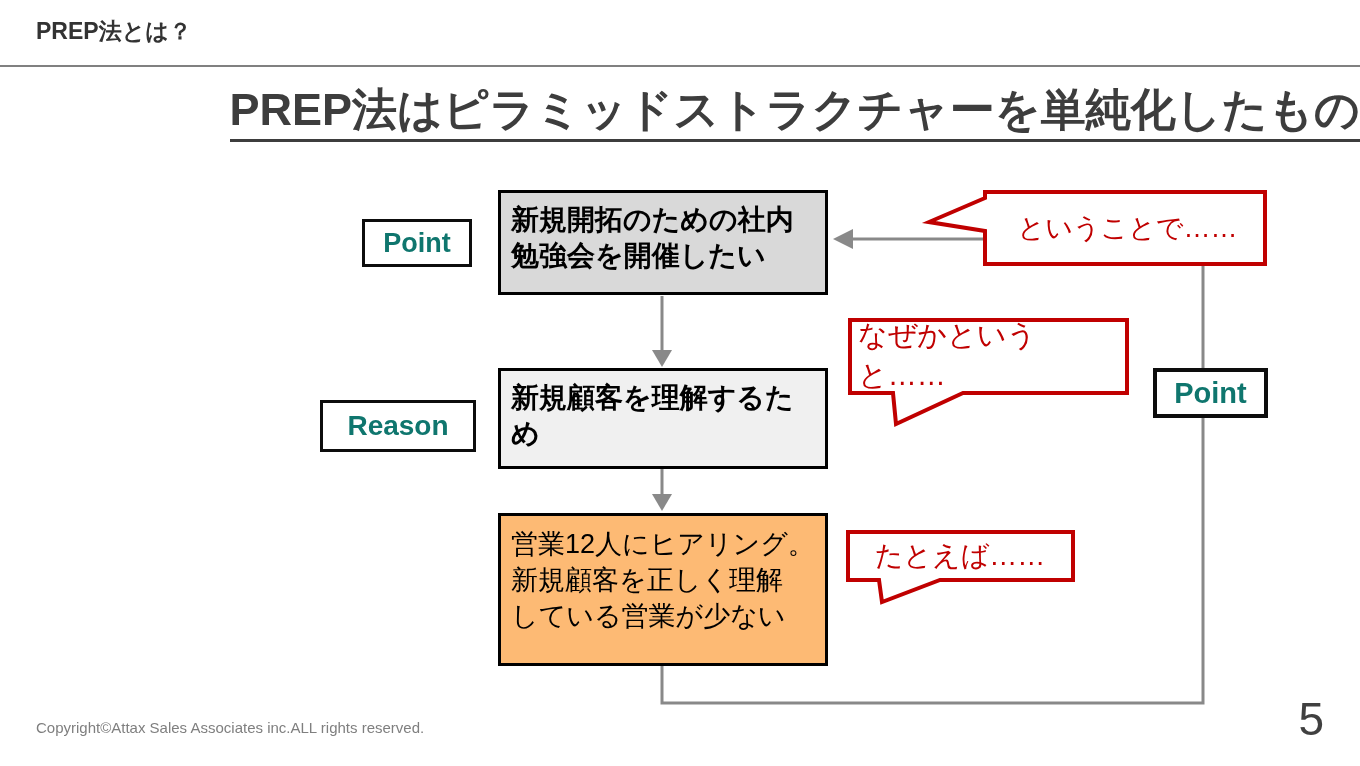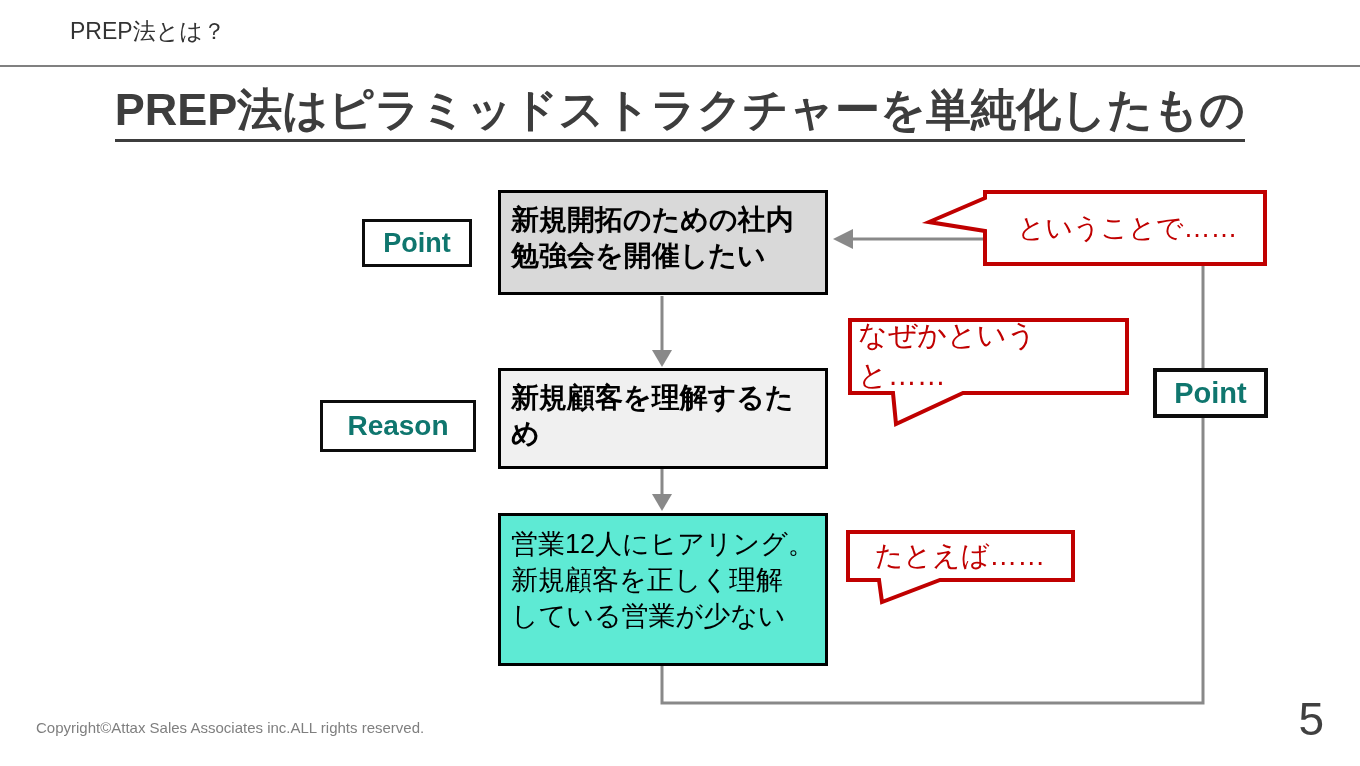--- a/index.html
+++ b/index.html
@@ -1,24 +1,24 @@
 <!DOCTYPE html>
 <html><head>
 <meta charset="utf-8">
 <style>
   html,body{margin:0;padding:0;background:#fff;}
   #slide{
     position:relative;width:1360px;height:766px;background:#ffffff;overflow:hidden;
     font-family:"Liberation Sans","DejaVu Sans",sans-serif;
   }
   
-  .hdr{position:absolute;left:36px;top:16px;font-size:23px;font-weight:normal;color:#333333;margin-left:34px;}
+  .hdr{position:absolute;left:36px;top:16px;font-size:23px;font-weight:bold;color:#333333;}
   .hdr-line{position:absolute;left:0;top:65px;width:1360px;height:2px;background:#808080;}
   
-  .title-wrap{position:absolute;left:0;right:0;top:84px;text-align:center;}
+  .title-wrap{position:absolute;left:0;right:0;top:84px;text-align:right;}
   .title-wrap span{
     display:inline-block;font-size:45px;font-weight:bold;color:#3d3d3d;
     border-bottom:3px solid #3d3d3d;padding-bottom:3px;line-height:1.15;
   }
   
   svg.overlay{position:absolute;left:0;top:0;z-index:1;}
   .gline{stroke:#898989;stroke-width:3;fill:none;}
   .ghead{fill:#898989;stroke:none;}
   .bubble{fill:#ffffff;stroke:#c00000;stroke-width:4;stroke-linejoin:miter;}
   
@@ -70,21 +70,21 @@
     <path class="bubble" d="M848,532 H1073 V580 H940 L882,602 L879,580 H848 Z"></path>
   </svg>
 
   <div class="label-box" style="left:362px;top:219px;width:110px;height:48px;font-size:27px;">Point</div>
   <div class="label-box" style="left:320px;top:400px;width:156px;height:52px;font-size:28px;">Reason</div>
 
   <div class="content-box" style="left:498px;top:190px;width:330px;height:105px;background:#d9d9d9;">新規開拓のための社内
 勉強会を開催したい</div>
   <div class="content-box" style="left:498px;top:368px;width:330px;height:101px;background:#f0f0f0;">新規顧客を理解するた
 め</div>
-  <div class="content-box" style="left:498px;top:513px;width:330px;height:153px;background:#5eead4;font-weight:normal;font-size:27px;line-height:1.33;padding:11px 10px;">営業12人にヒアリング。
+  <div class="content-box" style="left:498px;top:513px;width:330px;height:153px;background:#fdba74;font-weight:normal;font-size:27px;line-height:1.33;padding:11px 10px;">営業12人にヒアリング。
 新規顧客を正しく理解
 している営業が少ない</div>
 
   <div class="callout-txt" style="left:995px;top:200px;width:265px;height:56px;font-size:27px;">ということで……</div>
   <div class="callout-txt" style="left:852px;top:536px;width:216px;height:40px;font-size:28px;">たとえば……</div>
   <div class="callout-txt" style="left:858px;top:326px;width:262px;height:60px;font-size:29px;">なぜかというと……</div>
 
   <div class="label-box" style="left:1153px;top:368px;width:115px;height:50px;border-width:4px;font-size:29px;">Point</div>
 
   <div class="copyright">Copyright©Attax Sales Associates inc.ALL rights reserved.</div>

